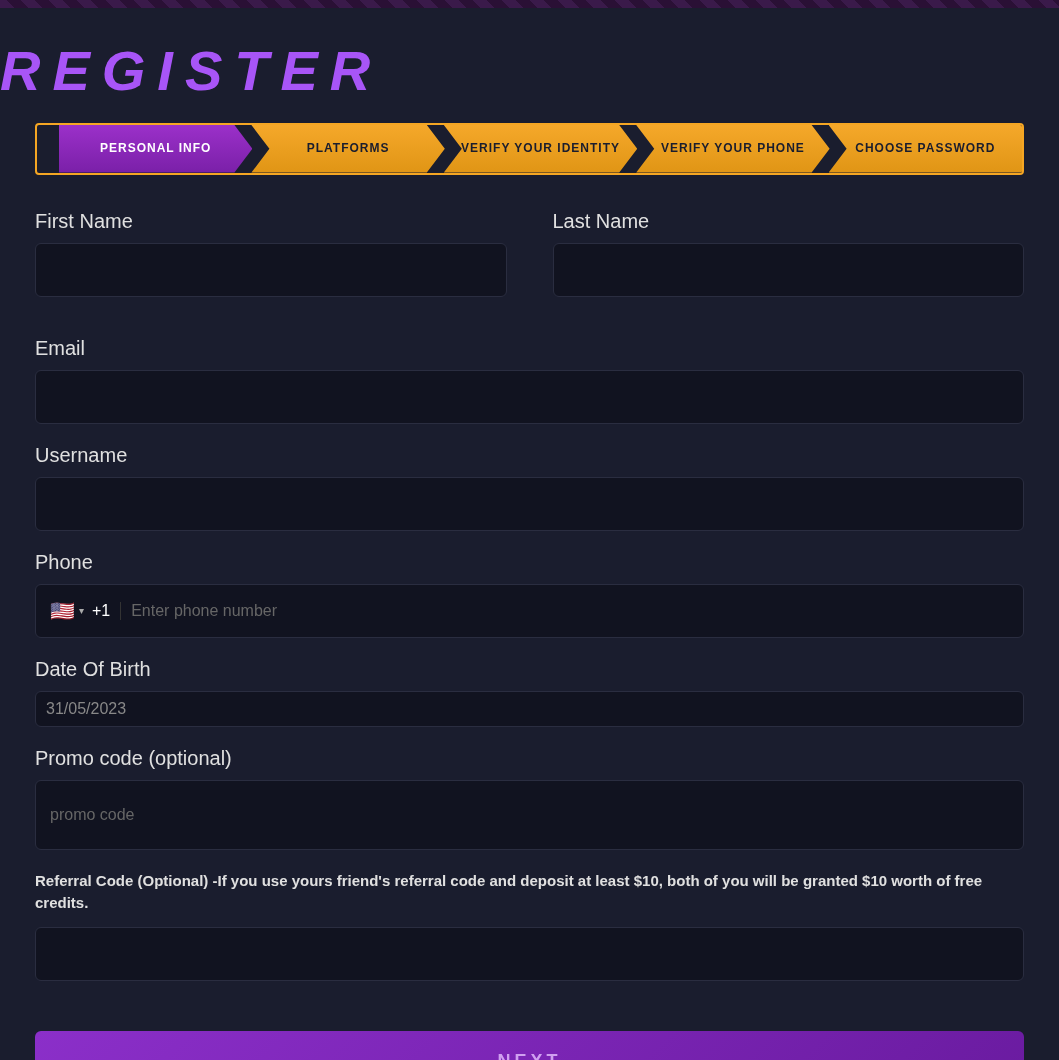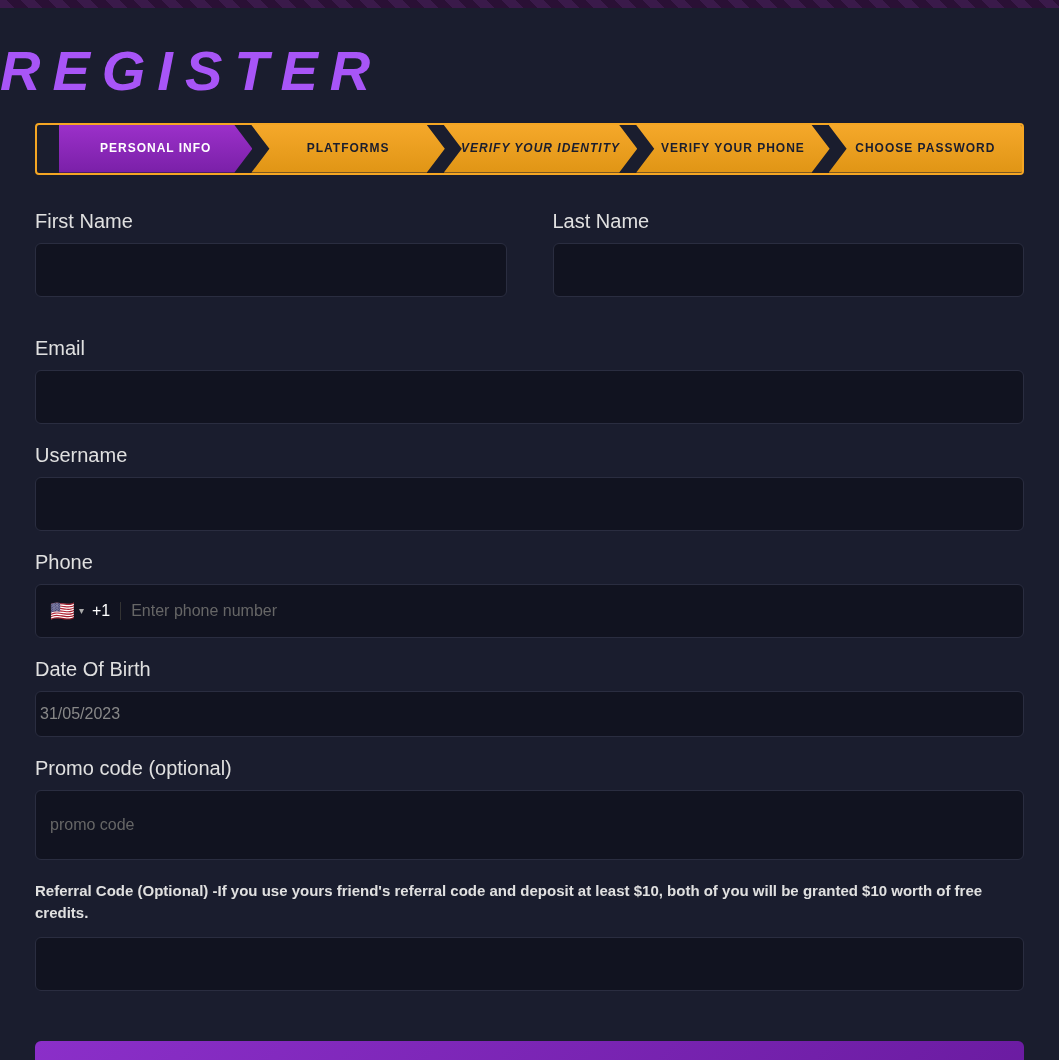--- a/index.html
+++ b/index.html
@@ -131,24 +131,24 @@
     }
 
     .phone-input::placeholder {
       color: #666;
     }
 
     .date-input {
       background: #111320;
       border: 1px solid #2a2d40;
       border-radius: 6px;
-      padding: 16px 4px;
+      padding: 16px 10px;
       color: #888;
       font-size: 16px;
-      height: 46px;
+      height: 36px;
       outline: none;
       width: 100%;
     }
 
     .promo-input {
       background: #111320;
       border: 1px solid #2a2d40;
       border-radius: 6px;
       padding: 16px 14px;
       color: #666;
@@ -250,21 +250,21 @@
   <div class="steps-nav">
 
     <div class="step-item active" style="clip-path: polygon(0 0, calc(100% - 18px) 0, 100% 50%, calc(100% - 18px) 100%, 0 100%);">
       <span>PERSONAL INFO</span>
     </div>
 
     <div class="step-item inactive" style="clip-path: polygon(0 0, calc(100% - 18px) 0, 100% 50%, calc(100% - 18px) 100%, 0 100%, 18px 50%); margin-left: -1px;">
       <span>PLATFORMS</span>
     </div>
 
-    <div class="step-item inactive" style="clip-path: polygon(0 0, calc(100% - 18px) 0, 100% 50%, calc(100% - 18px) 100%, 0 100%, 18px 50%); margin-left: -1px; font-style: italic;">
+    <div class="step-item inactive" style="clip-path: polygon(0 0, calc(100% - 18px) 0, 100% 50%, calc(100% - 18px) 100%, 0 100%, 18px 50%); margin-left: -1px;">
       <span>VERIFY YOUR IDENTITY</span>
     </div>
 
     <div class="step-item inactive" style="clip-path: polygon(0 0, calc(100% - 18px) 0, 100% 50%, calc(100% - 18px) 100%, 0 100%, 18px 50%); margin-left: -1px;">
       <span>VERIFY YOUR PHONE</span>
     </div>
 
     <div class="step-item inactive" style="clip-path: polygon(0 0, 100% 0, 100% 100%, 0 100%, 18px 50%); margin-left: -1px; align-items: flex-end;">
       <span>CHOOSE PASSWORD</span>
     </div>

